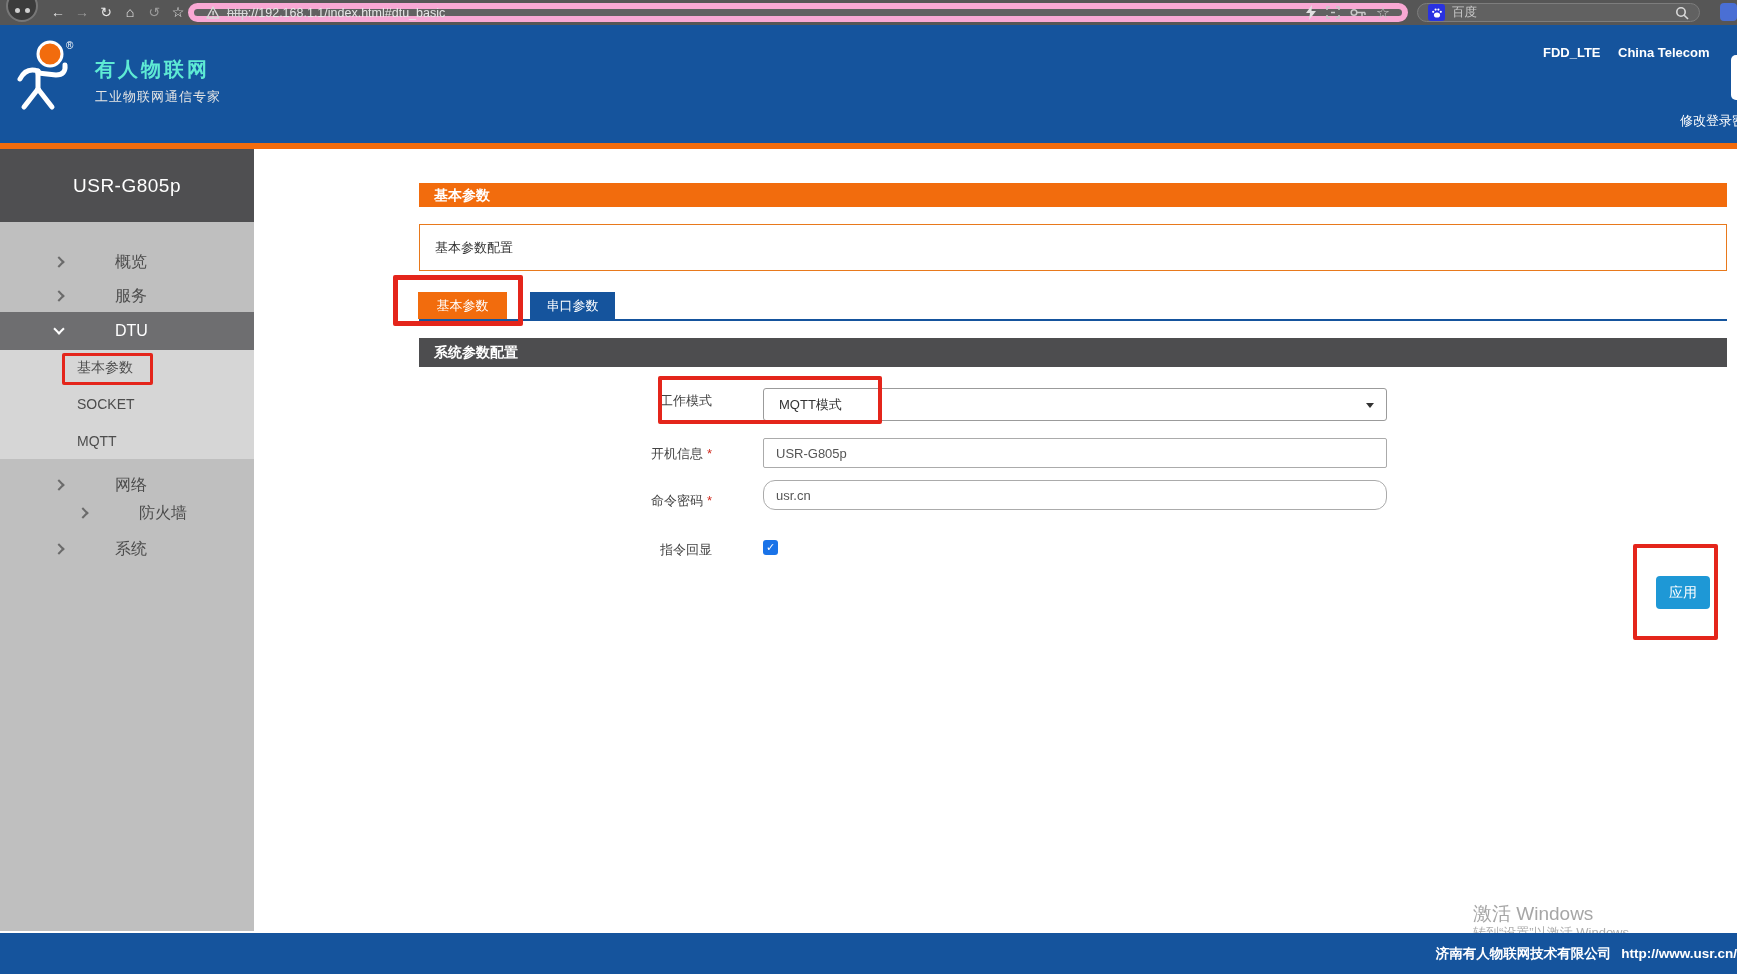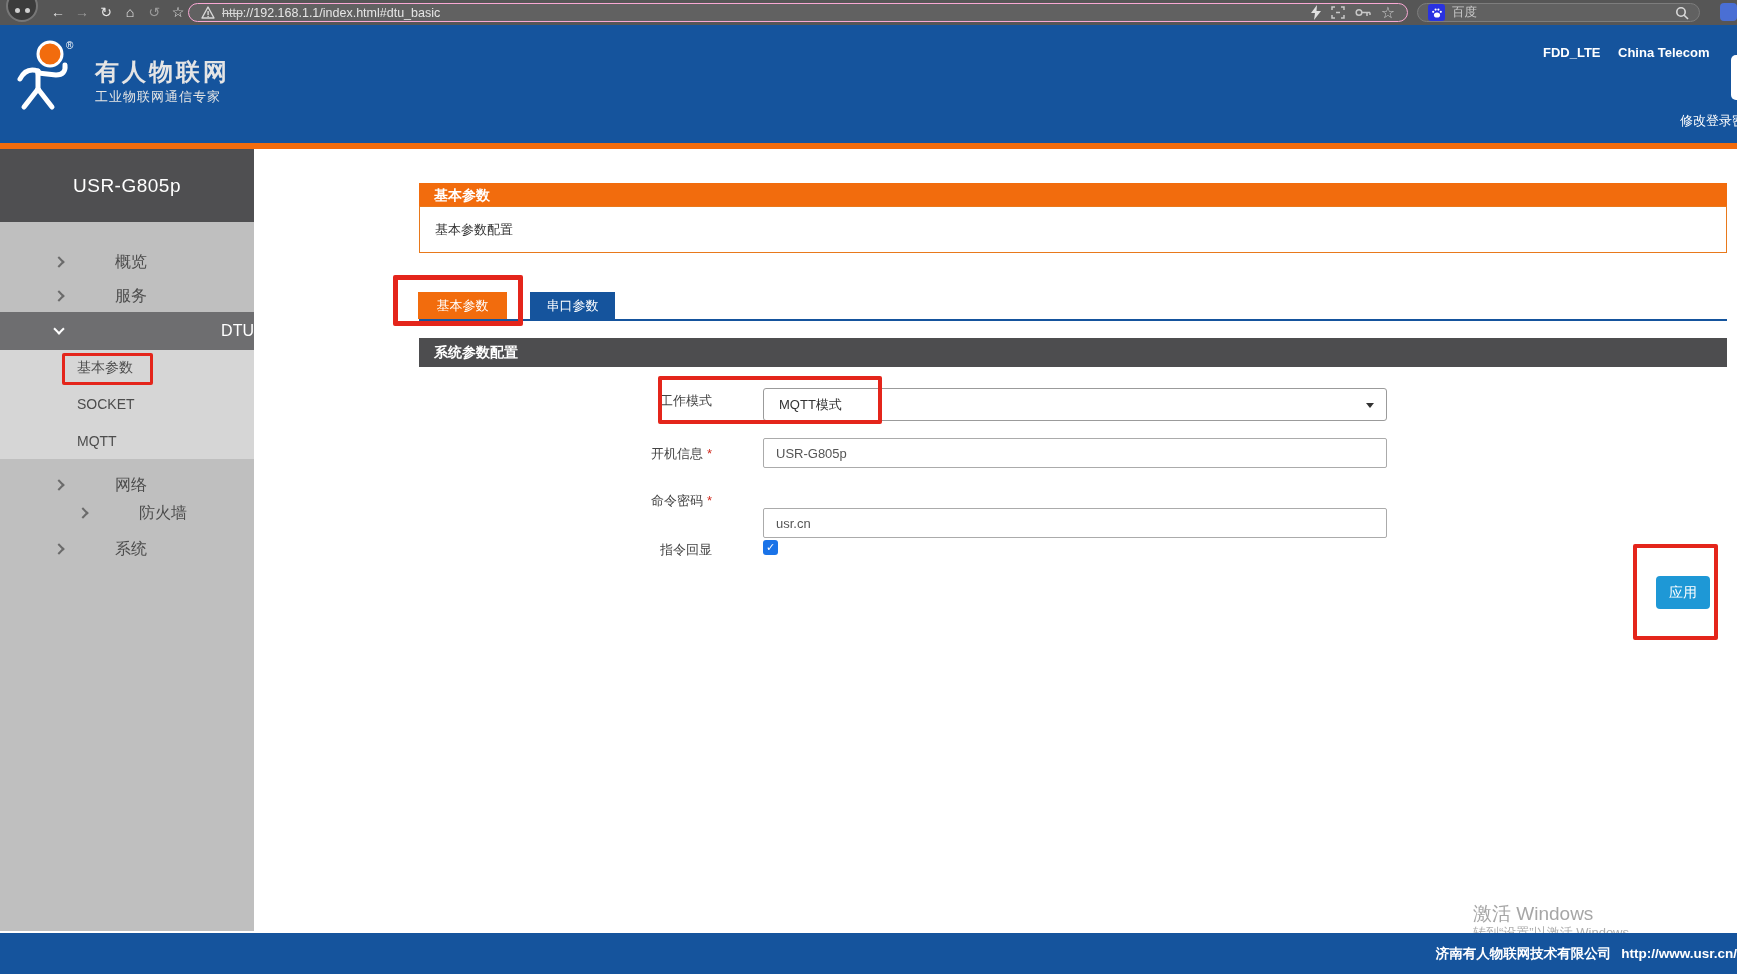--- a/index.html
+++ b/index.html
@@ -7,54 +7,54 @@
   #screen { position:relative; width:1737px; height:974px; background:#ffffff; overflow:hidden; font-family:"Liberation Sans","DejaVu Sans",sans-serif; }
 
   
   .browser-bar { position:absolute; left:0; top:0; width:1737px; height:25px; background:#565656; }
   .avatar-circle { position:absolute; left:6px; top:-10px; width:32px; height:32px; border-radius:50%; background:#3c3c3c; border:2px solid #777; }
   .avatar-circle .dot { position:absolute; bottom:7px; width:5px; height:5px; border-radius:50%; background:#cfcfcf; }
   .avatar-circle .dot.d1 { left:7px; } .avatar-circle .dot.d2 { left:17px; }
   .nav-icons { position:absolute; left:50px; top:0; height:25px; display:flex; align-items:center; gap:8px; }
   .nav-icons .tbi { width:16px; text-align:center; font-size:14px; line-height:25px; color:#e6e6e6; }
   .tbi.dim { color:#9a9a9a; }
-  .url-pill { position:absolute; left:188px; top:3px; width:1220px; height:19px; border-radius:10px; background:#616161; border:1px solid #f9a8d4; display:flex; align-items:center; padding:0 12px; }
+  .url-pill { position:absolute; left:188px; top:3px; width:1220px; height:19px; border-radius:10px; background:#616161; border:6px solid #f9a8d4; display:flex; align-items:center; padding:0 12px; }
   .url-text { font-size:12.5px; color:#e6e6e6; margin-left:7px; white-space:nowrap; }
   .url-text .scheme { text-decoration:line-through; color:#d6d6d6; }
   .pill-right-icons { margin-left:auto; display:flex; align-items:center; gap:10px; }
   .search-pill { position:absolute; left:1417px; top:3px; width:283px; height:19px; border-radius:10px; background:#616161; border:1px solid #7d7d7d; display:flex; align-items:center; padding:0 10px; }
   .baidu-badge { width:17px; height:17px; border-radius:3px; background:#2932E1; display:flex; align-items:center; justify-content:center; flex:0 0 auto; }
   .search-ph { font-size:12.5px; color:#c9c9c9; margin-left:7px; }
   .search-pill .mag { margin-left:auto; }
   .ext-sliver { position:absolute; left:1720px; top:3px; width:17px; height:18px; border-radius:4px; background:#4a6fd4; }
 
   
   .app-header { position:absolute; left:0; top:25px; width:1737px; height:118px; background:#15549D; }
-  .brand-title { position:absolute; left:95px; top:31px; font-size:24px; font-weight:700; color:#e5e5e5; letter-spacing:3px; }
+  .brand-title { position:absolute; left:95px; top:31px; font-size:20px; font-weight:700; color:#5eead4; letter-spacing:3px; }
   .brand-sub { position:absolute; left:95px; top:63px; font-size:13px; color:#e5e5e5; letter-spacing:1px; }
   .reg-mark { position:absolute; left:66px; top:15px; font-size:10px; color:#fff; }
   .net-type { position:absolute; left:1543px; top:20px; font-size:13px; font-weight:700; color:#fff; }
   .operator { position:absolute; left:1618px; top:20px; font-size:13px; font-weight:700; color:#fff; }
   .chg-pwd { position:absolute; left:1680px; top:87px; font-size:13px; color:#fff; white-space:nowrap; }
   .hdr-sliver { position:absolute; left:1731px; top:30px; width:12px; height:45px; background:#fff; border-radius:5px 0 0 5px; }
   .orange-divider { position:absolute; left:0; top:143px; width:1737px; height:6px; background:#F26C0D; }
 
   
   .sidebar { position:absolute; left:0; top:149px; width:254px; height:782px; background:#BFBFBF; }
   .sidebar-head { position:absolute; left:0; top:0; width:254px; height:73px; background:#4F4F51; color:#fff; font-size:19px; display:flex; align-items:center; justify-content:center; letter-spacing:0.5px; }
   .nav-row { position:absolute; left:0; width:254px; display:flex; align-items:center; font-size:16px; color:#4d4d4d; cursor:pointer;gap:36px; }
   .nav-row .chev { width:8px; height:8px; border-top:2px solid #6b6b6b; border-right:2px solid #6b6b6b; transform:rotate(45deg); margin-left:55px; margin-right:16px; flex:0 0 auto; }
   .nav-row.open { background:#6E6E70; color:#fff; }
   .nav-row.open .chev { border-color:#fff; transform:rotate(135deg); margin-top:-4px; }
   .submenu { position:absolute; left:0; top:201px; width:254px; height:109px; background:#D6D6D6; }
   .sub-row { height:36.3px; display:flex; align-items:center; padding-left:77px; font-size:14px; color:#4d4d4d; cursor:pointer; }
 
   
   .panel-banner { position:absolute; left:419px; top:183px; width:1308px; height:24px; background:#F26C0D; color:#fff; font-size:14px; font-weight:700; line-height:24px; padding-left:15px; }
-  .panel-desc { position:absolute; left:419px; top:206px; width:1308px; height:47px; background:#fff; border:1px solid #E8791C; color:#333; font-size:13px; line-height:45px; padding-left:15px; }
+  .panel-desc { position:absolute; left:419px; top:224px; width:1308px; height:47px; background:#fff; border:1px solid #E8791C; color:#333; font-size:13px; line-height:45px; padding-left:15px; }
   .tab { position:absolute; top:292px; height:27px; color:#fff; font-size:13px; display:flex; align-items:center; justify-content:center; cursor:pointer; }
   .tab.t1 { left:418px; width:89px; background:#F26C0D; }
   .tab.t2 { left:530px; width:85px; background:#15549D; }
   .tab-underline { position:absolute; left:419px; top:319px; width:1308px; height:2px; background:#15549D; }
   .section-bar { position:absolute; left:419px; top:338px; width:1308px; height:29px; background:#4D4D4F; color:#fff; font-size:14px; font-weight:700; line-height:29px; padding-left:15px; }
 
   .frm-label { position:absolute; left:540px; width:172px; text-align:right; font-size:13px; color:#444; white-space:nowrap; }
   .req { color:#d02a1e; margin-left:4px; font-size:13px; }
   .sel-box { position:absolute; left:763px; top:388px; width:624px; height:33px; background:#fff; border:1px solid #9b9b9b; border-radius:3px; display:flex; align-items:center; padding-left:15px; font-size:13px; color:#333; cursor:pointer; }
   .sel-box .caret { position:absolute; right:12px; top:14px; width:0; height:0; border-left:4px solid transparent; border-right:4px solid transparent; border-top:5px solid #333; }
@@ -181,21 +181,21 @@
     <div class="sidebar-head">USR-G805p</div>
 
     <div class="nav-row" style="top:95px;height:36px;">
       <span class="chev"></span>
       <span>概览</span>
     </div>
     <div class="nav-row" style="top:131px;height:32px;">
       <span class="chev"></span>
       <span>服务</span>
     </div>
-    <div class="nav-row open" style="top:163px;height:38px;justify-content:space-between;">
+    <div class="nav-row open" style="top:163px;height:38px;">
       <span class="chev"></span>
       <span>DTU</span>
     </div>
 
     <div class="submenu">
       <div class="sub-row">
           <span>基本参数</span>
         </div>
       <div class="sub-row">
           <span>SOCKET</span>
@@ -231,21 +231,21 @@
   <div class="frm-label" style="top:392px;"><span>工作模式</span></div>
   <div class="sel-box">
     <span>MQTT模式</span>
     <span class="caret"></span>
   </div>
 
   <div class="frm-label" style="top:445px;"><span>开机信息</span><span class="req">*</span></div>
   <input class="txt-input" style="top: 438px;" readonly="" value="USR-G805p">
 
   <div class="frm-label" style="top:492px;"><span>命令密码</span><span class="req">*</span></div>
-  <input class="txt-input" style="top: 508px;" readonly="" value="usr.cn">
+  <input class="txt-input" style="top: 480px; border-radius: 12px;" readonly="" value="usr.cn">
 
   <div class="frm-label" style="top:541px;"><span>指令回显</span></div>
   <div class="checkbox">✓</div>
 
   <button class="apply-btn">应用</button>
 
   <div class="anno a-sidebar"></div>
   <div class="anno a-tab"></div>
   <div class="anno a-mode"></div>
   <div class="anno a-apply"></div>

